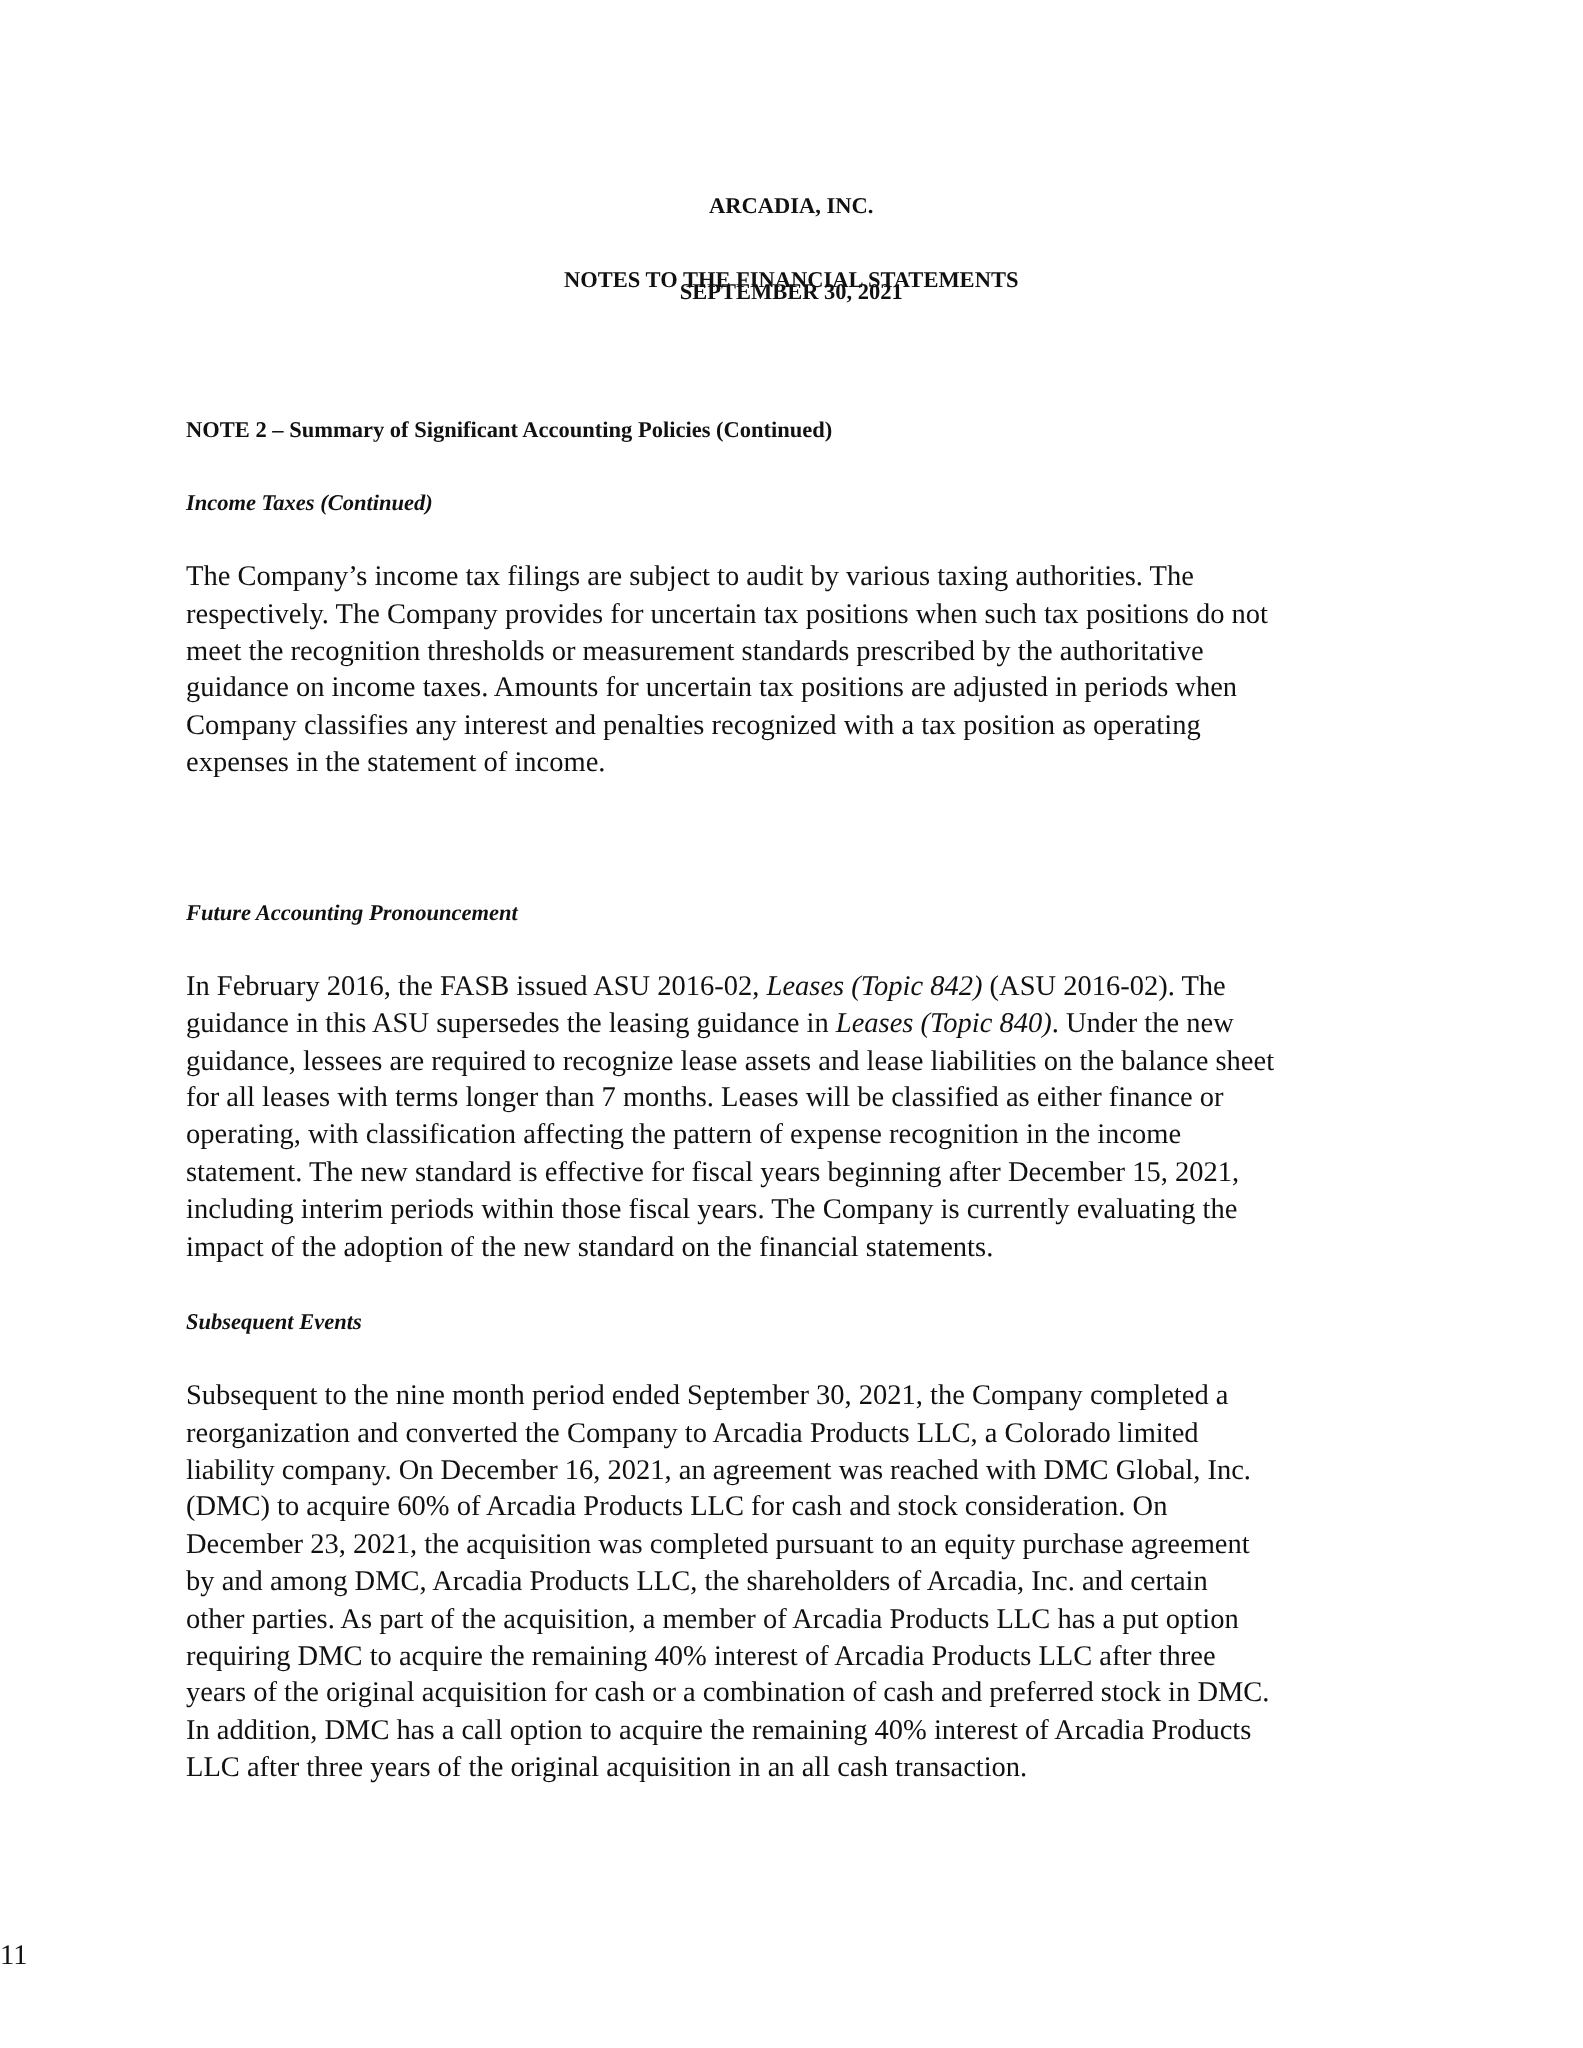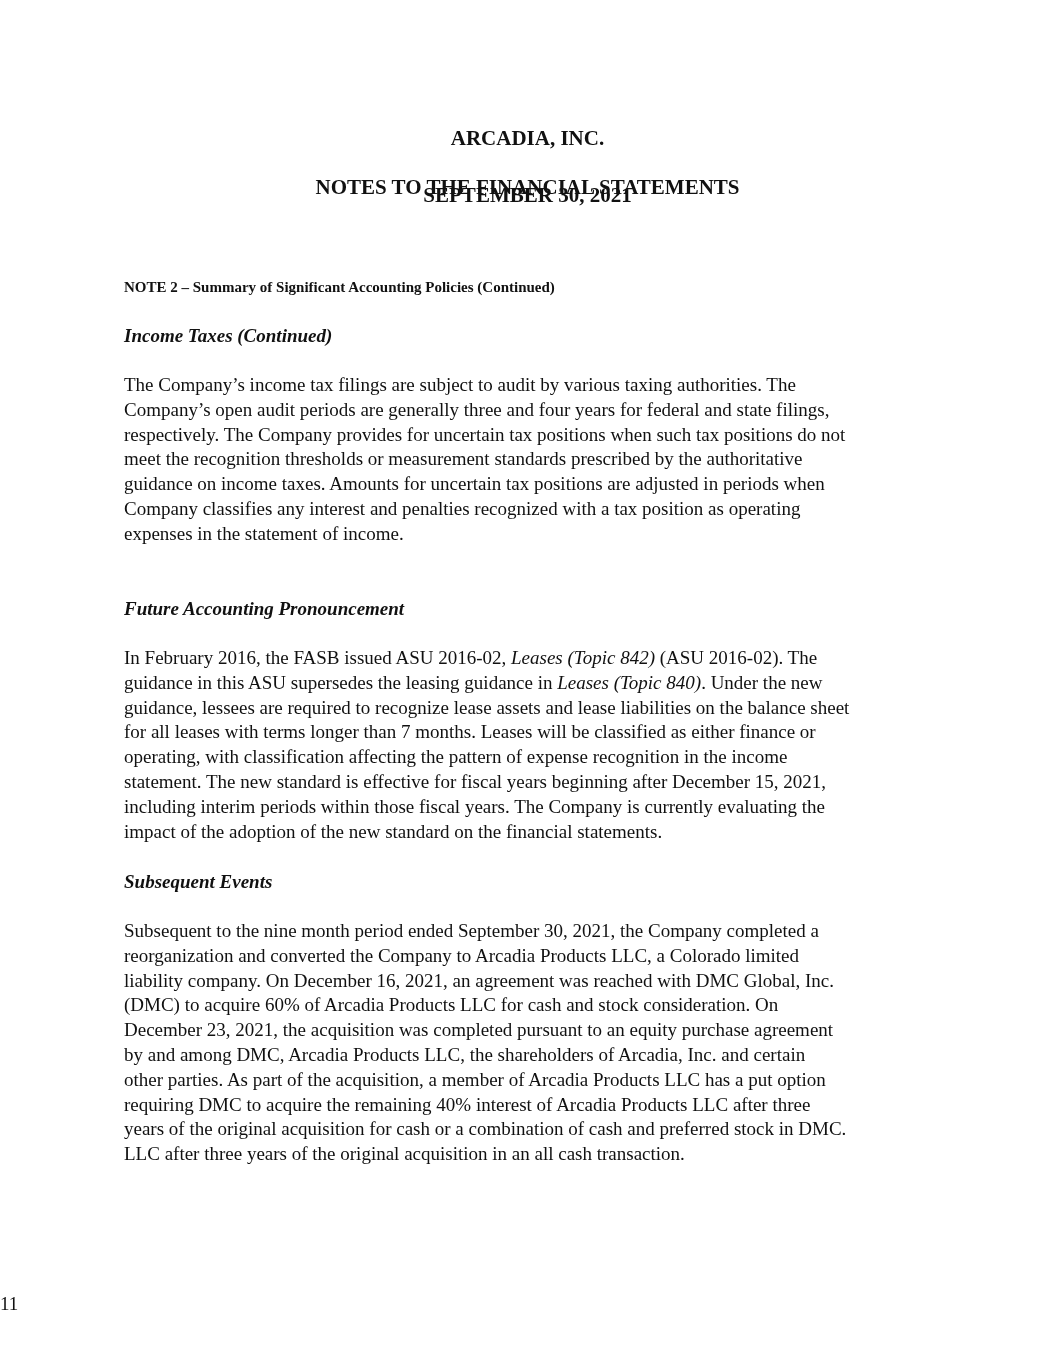--- a/index.html
+++ b/index.html
@@ -2,26 +2,26 @@
 <html><head>
 <meta charset="utf-8">
 <style>
   html, body { margin: 0; padding: 0; background: #ffffff; }
   body {
     width: 1055px; height: 1365px; position: relative; overflow: hidden;
     font-family: "Liberation Serif", "DejaVu Serif", serif;
     color: #111111;
   }
   .page { position: absolute; left: 0; top: 0; width: 1055px; height: 1365px; }
-  .center { position: absolute; left: 0; width: 1055px; text-align: center; font-weight: bold; font-size: 21px; line-height: 24px; }
+  .center { position: absolute; left: 0; width: 1055px; text-align: center; font-weight: bold; font-size: 15px; line-height: 24px; }
   .company { top: 126px; }
   .notes-title { top: 175px; }
   .date { top: 183px; }
   .note-heading { position: absolute; left: 124px; top: 275px; font-weight: bold; font-size: 15px; line-height: 24px; }
-  .section-heading { position: absolute; left: 124px; font-weight: bold; font-style: italic; font-size: 19px; line-height: 24px; text-align: center; }
+  .section-heading { position: absolute; left: 124px; font-weight: bold; font-style: italic; font-size: 15px; line-height: 24px; text-align: center; }
   .h-income { top: 324px; }
   .h-future { top: 597px; }
   .h-subsequent { top: 870px; }
   .para { position: absolute; left: 124px; width: 820px; font-size: 19px; line-height: 24.8px; }
   .para .line { display: block; white-space: nowrap; }
   .p-income { top: 373px; }
   .p-future { top: 646px; }
   .p-subsequent { top: 919px; }
   .page-number { position: absolute; left: 0; width: 1055px; top: 1292px; text-align: left; font-size: 19px; line-height: 24px; }
   em { font-style: italic; }
@@ -32,21 +32,20 @@
 <div class="page">
   <div class="center company">ARCADIA, INC.</div>
   <div class="center notes-title">NOTES TO THE FINANCIAL STATEMENTS</div>
   <div class="center date">SEPTEMBER 30, 2021</div>
 
   <div class="note-heading">NOTE 2 – Summary of Significant Accounting Policies (Continued)</div>
 
   <div class="section-heading h-income">Income Taxes (Continued)</div>
   <div class="para p-income">
     <span class="line">The Company’s income tax filings are subject to audit by various taxing authorities.  The</span>
-    <span class="line">Company’s open audit periods are generally three and four years for federal and state filings,</span>
     <span class="line">respectively. The Company provides for uncertain tax positions when such tax positions do not</span>
     <span class="line">meet the recognition thresholds or measurement standards prescribed by the authoritative</span>
     <span class="line">guidance on income taxes. Amounts for uncertain tax positions are adjusted in periods when</span>
     <span class="line">Company classifies any interest and penalties recognized with a tax position as operating</span>
     <span class="line">expenses in the statement of income.</span>
   </div>
 
   <div class="section-heading h-future">Future Accounting Pronouncement</div>
   <div class="para p-future">
     <span class="line"><span>In February 2016, the FASB issued ASU 2016-02, </span><em>Leases (Topic 842)</em><span> (ASU 2016-02). The</span></span>
@@ -63,17 +62,18 @@
   <div class="para p-subsequent">
     <span class="line">Subsequent to the nine month period ended September 30, 2021, the Company completed a</span>
     <span class="line">reorganization and converted the Company to Arcadia Products LLC, a Colorado limited</span>
     <span class="line">liability company.  On December 16, 2021, an agreement was reached with DMC Global, Inc.</span>
     <span class="line">(DMC) to acquire 60% of Arcadia Products LLC for cash and stock consideration.  On</span>
     <span class="line">December 23, 2021, the acquisition was completed pursuant to an equity purchase agreement</span>
     <span class="line">by and among DMC, Arcadia Products LLC, the shareholders of Arcadia, Inc. and certain</span>
     <span class="line">other parties.  As part of the acquisition, a member of Arcadia Products LLC has a put option</span>
     <span class="line">requiring DMC to acquire the remaining 40% interest of Arcadia Products LLC after three</span>
     <span class="line">years of the original acquisition for cash or a combination of cash and preferred stock in DMC.</span>
+    <span class="line">In addition, DMC has a call option to acquire the remaining 40% interest of Arcadia Products</span>
     <span class="line">LLC after three years of the original acquisition in an all cash transaction.</span>
   </div>
 
   <div class="page-number">11</div>
 </div>
 
 </body></html>

